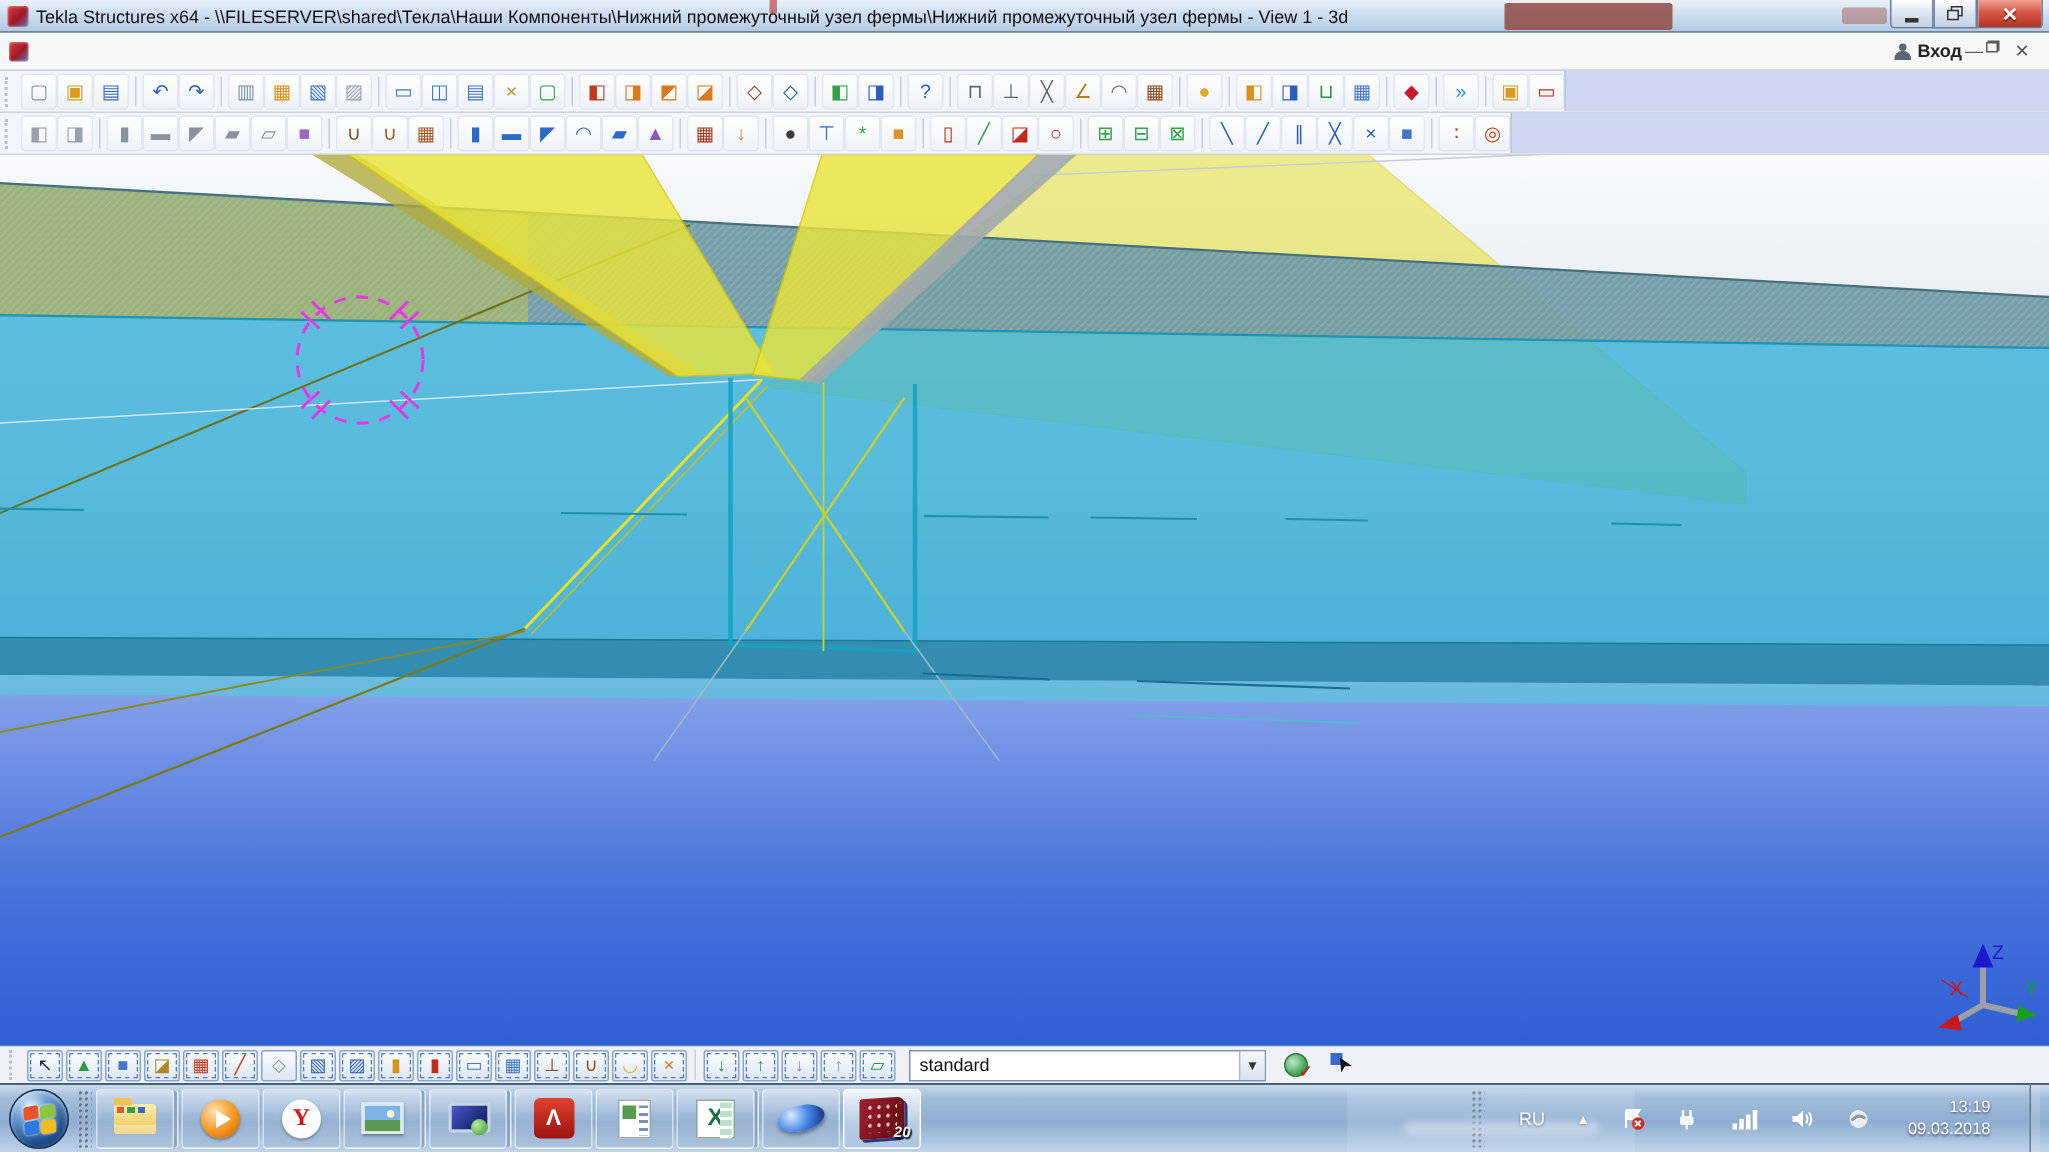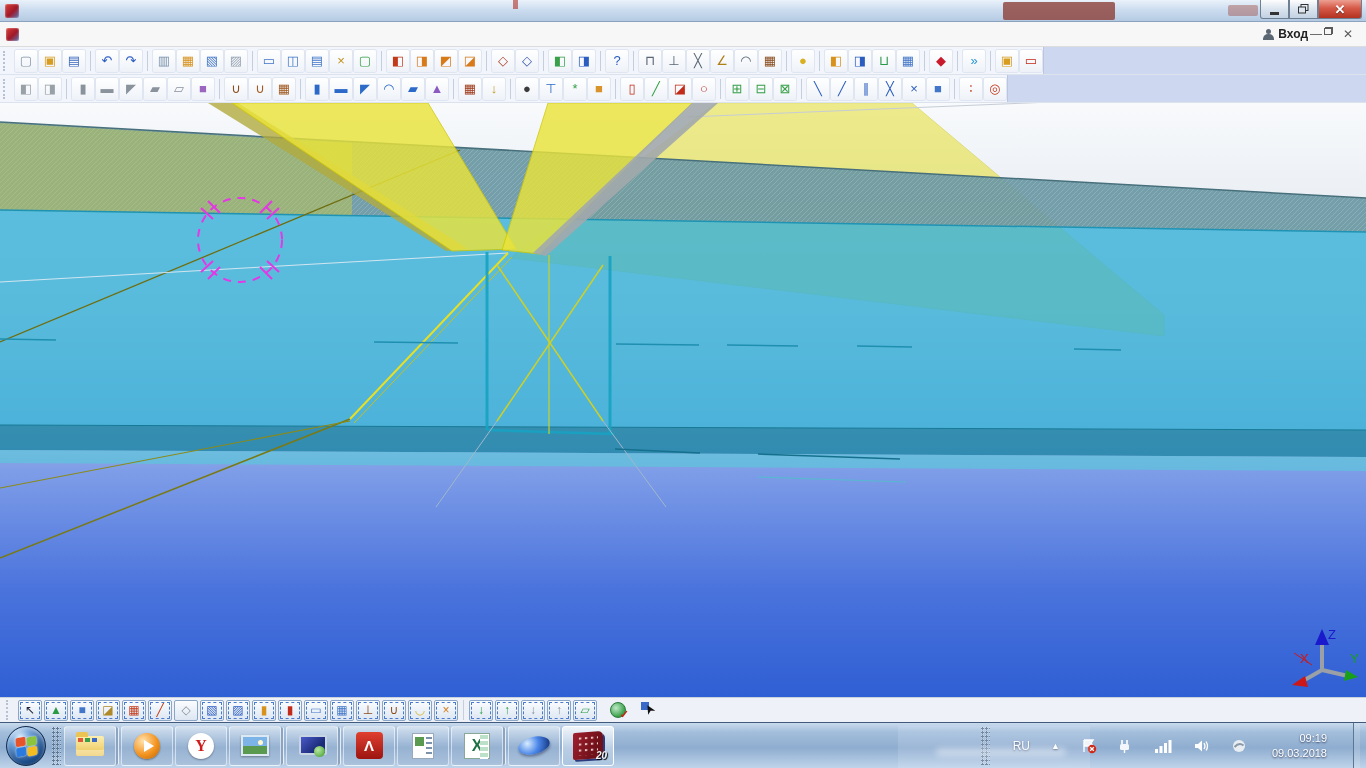--- a/index.html
+++ b/index.html
@@ -104,20 +104,21 @@
   .showdesk { width:7px; height:46px; margin-left:5px; border-left:1px solid #5c7793; background:rgba(255,255,255,.14); flex:none; }
 </style>
 </head>
 <body>
 
 <div class="titlebar">
   <div class="bg-frag1"></div>
   <div class="bg-frag2"></div>
   <div class="bg-frag3"></div>
   <div class="tekla-logo"></div>
+  <div class="title-text">Tekla Structures x64 - \\FILESERVER\shared\Текла\Наши Компоненты\Нижний промежуточный узел фермы\Нижний промежуточный узел фермы  - View 1 - 3d</div>
   <div class="winbtns">
     <div class="wbtn min">
         <div class="minglyph"></div>
       </div>
     <div class="wbtn">
       <svg width="11" height="10">
           <rect x="3" y="0.5" width="7" height="6" fill="none" stroke="#333"></rect>
           <rect x="0.5" y="3" width="7" height="6" fill="#dde6f0" stroke="#333"></rect>
         </svg>
     </div>
@@ -579,20 +580,26 @@
       </div>
       <div class="selbtn">
         <span class="dash"></span>
         <span class="g" style="color: rgb(138, 146, 156);">↑</span>
       </div>
       <div class="selbtn">
         <span class="dash"></span>
         <span class="g" style="color: rgb(42, 154, 70);">▱</span>
       </div>
     </div>
+  <div class="combo">
+    <span class="val">standard</span>
+    <span class="combo-btn">
+        <span>▼</span>
+      </span>
+  </div>
   <div class="filterbtn">
       <div class="globe"></div>
     </div>
   <div class="ptr"></div>
 </div>
 
 <div class="taskbar">
   <div class="ghostwin">
       <div class="streak"></div>
     </div>
@@ -659,18 +666,18 @@
       </svg>
     <svg width="17" height="16">
         <polygon points="2,6 5,6 9,2.5 9,13.5 5,10 2,10" fill="#fff"></polygon>
         <path d="M11 5 Q13 8 11 11 M13 3.5 Q16 8 13 12.5" fill="none" stroke="#fff" stroke-width="1.3"></path>
       </svg>
     <svg width="16" height="16">
         <circle cx="8" cy="8" r="6" fill="#e8edf2"></circle>
         <path d="M3.5 9 Q8 4 12.5 7.5" fill="none" stroke="#8a98a8" stroke-width="2"></path>
       </svg>
     <div class="clock">
-      <div>09:19</div>
+      <div>13:19</div>
       <div>09.03.2018</div>
     </div>
     <div class="showdesk"></div>
   </div>
 </div>
 
 </body></html>

